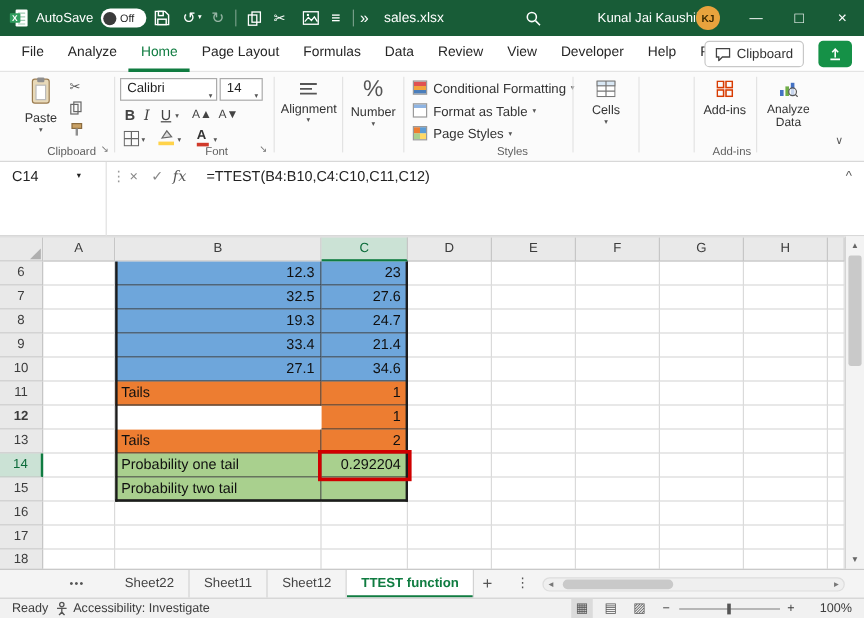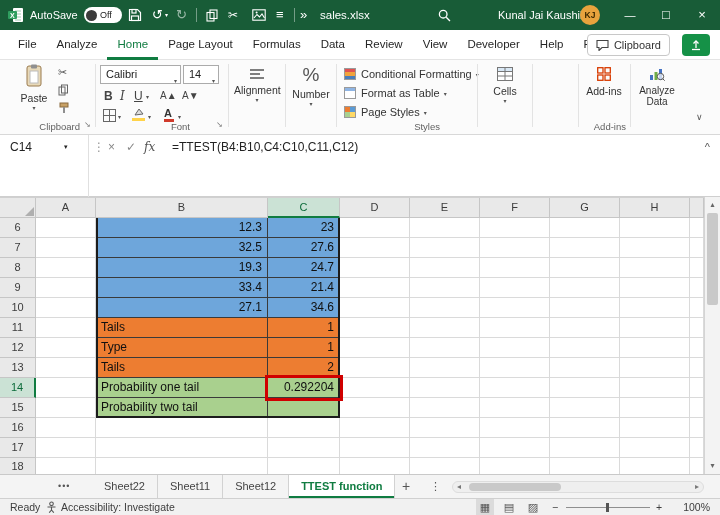--- a/index.html
+++ b/index.html
@@ -403,23 +403,22 @@
     <div class="rhdr" style="left: 0px; top: 120px; width: 36px; height: 20px; line-height: 19px;">11</div>
     <div class="cell" style="left: 36px; top: 120px; width: 60px; height: 20px; line-height: 19px;"></div>
     <div class="cell blk" style="left: 96px; top: 120px; width: 172px; height: 20px; line-height: 19px; background: rgb(237, 125, 49);">Tails</div>
     <div class="cell blk num" style="left: 268px; top: 120px; width: 72px; height: 20px; line-height: 19px; background: rgb(237, 125, 49);">1</div>
     <div class="cell" style="left: 340px; top: 120px; width: 70px; height: 20px; line-height: 19px;"></div>
     <div class="cell" style="left: 410px; top: 120px; width: 70px; height: 20px; line-height: 19px;"></div>
     <div class="cell" style="left: 480px; top: 120px; width: 70px; height: 20px; line-height: 19px;"></div>
     <div class="cell" style="left: 550px; top: 120px; width: 70px; height: 20px; line-height: 19px;"></div>
     <div class="cell" style="left: 620px; top: 120px; width: 70px; height: 20px; line-height: 19px;"></div>
     <div class="cell" style="left: 690px; top: 120px; width: 14px; height: 20px; line-height: 19px;"></div>
-    <div class="rhdr" style="left: 0px; top: 140px; width: 36px; height: 20px; line-height: 19px;">12</div>
+    <div class="rhdr" style="left: 0px; top: 140px; width: 36px; height: 20px; line-height: 19px; font-weight: bold;">12</div>
     <div class="cell" style="left: 36px; top: 140px; width: 60px; height: 20px; line-height: 19px;"></div>
-    <div class="cell blk" style="left: 96px; top: 140px; width: 172px; height: 20px; line-height: 19px; background: rgb(237, 125, 49);">Type</div>
     <div class="cell blk num" style="left: 268px; top: 140px; width: 72px; height: 20px; line-height: 19px; background: rgb(237, 125, 49);">1</div>
     <div class="cell" style="left: 340px; top: 140px; width: 70px; height: 20px; line-height: 19px;"></div>
     <div class="cell" style="left: 410px; top: 140px; width: 70px; height: 20px; line-height: 19px;"></div>
     <div class="cell" style="left: 480px; top: 140px; width: 70px; height: 20px; line-height: 19px;"></div>
     <div class="cell" style="left: 550px; top: 140px; width: 70px; height: 20px; line-height: 19px;"></div>
     <div class="cell" style="left: 620px; top: 140px; width: 70px; height: 20px; line-height: 19px;"></div>
     <div class="cell" style="left: 690px; top: 140px; width: 14px; height: 20px; line-height: 19px;"></div>
     <div class="rhdr" style="left: 0px; top: 160px; width: 36px; height: 20px; line-height: 19px;">13</div>
     <div class="cell" style="left: 36px; top: 160px; width: 60px; height: 20px; line-height: 19px;"></div>
     <div class="cell blk" style="left: 96px; top: 160px; width: 172px; height: 20px; line-height: 19px; background: rgb(237, 125, 49);">Tails</div>

